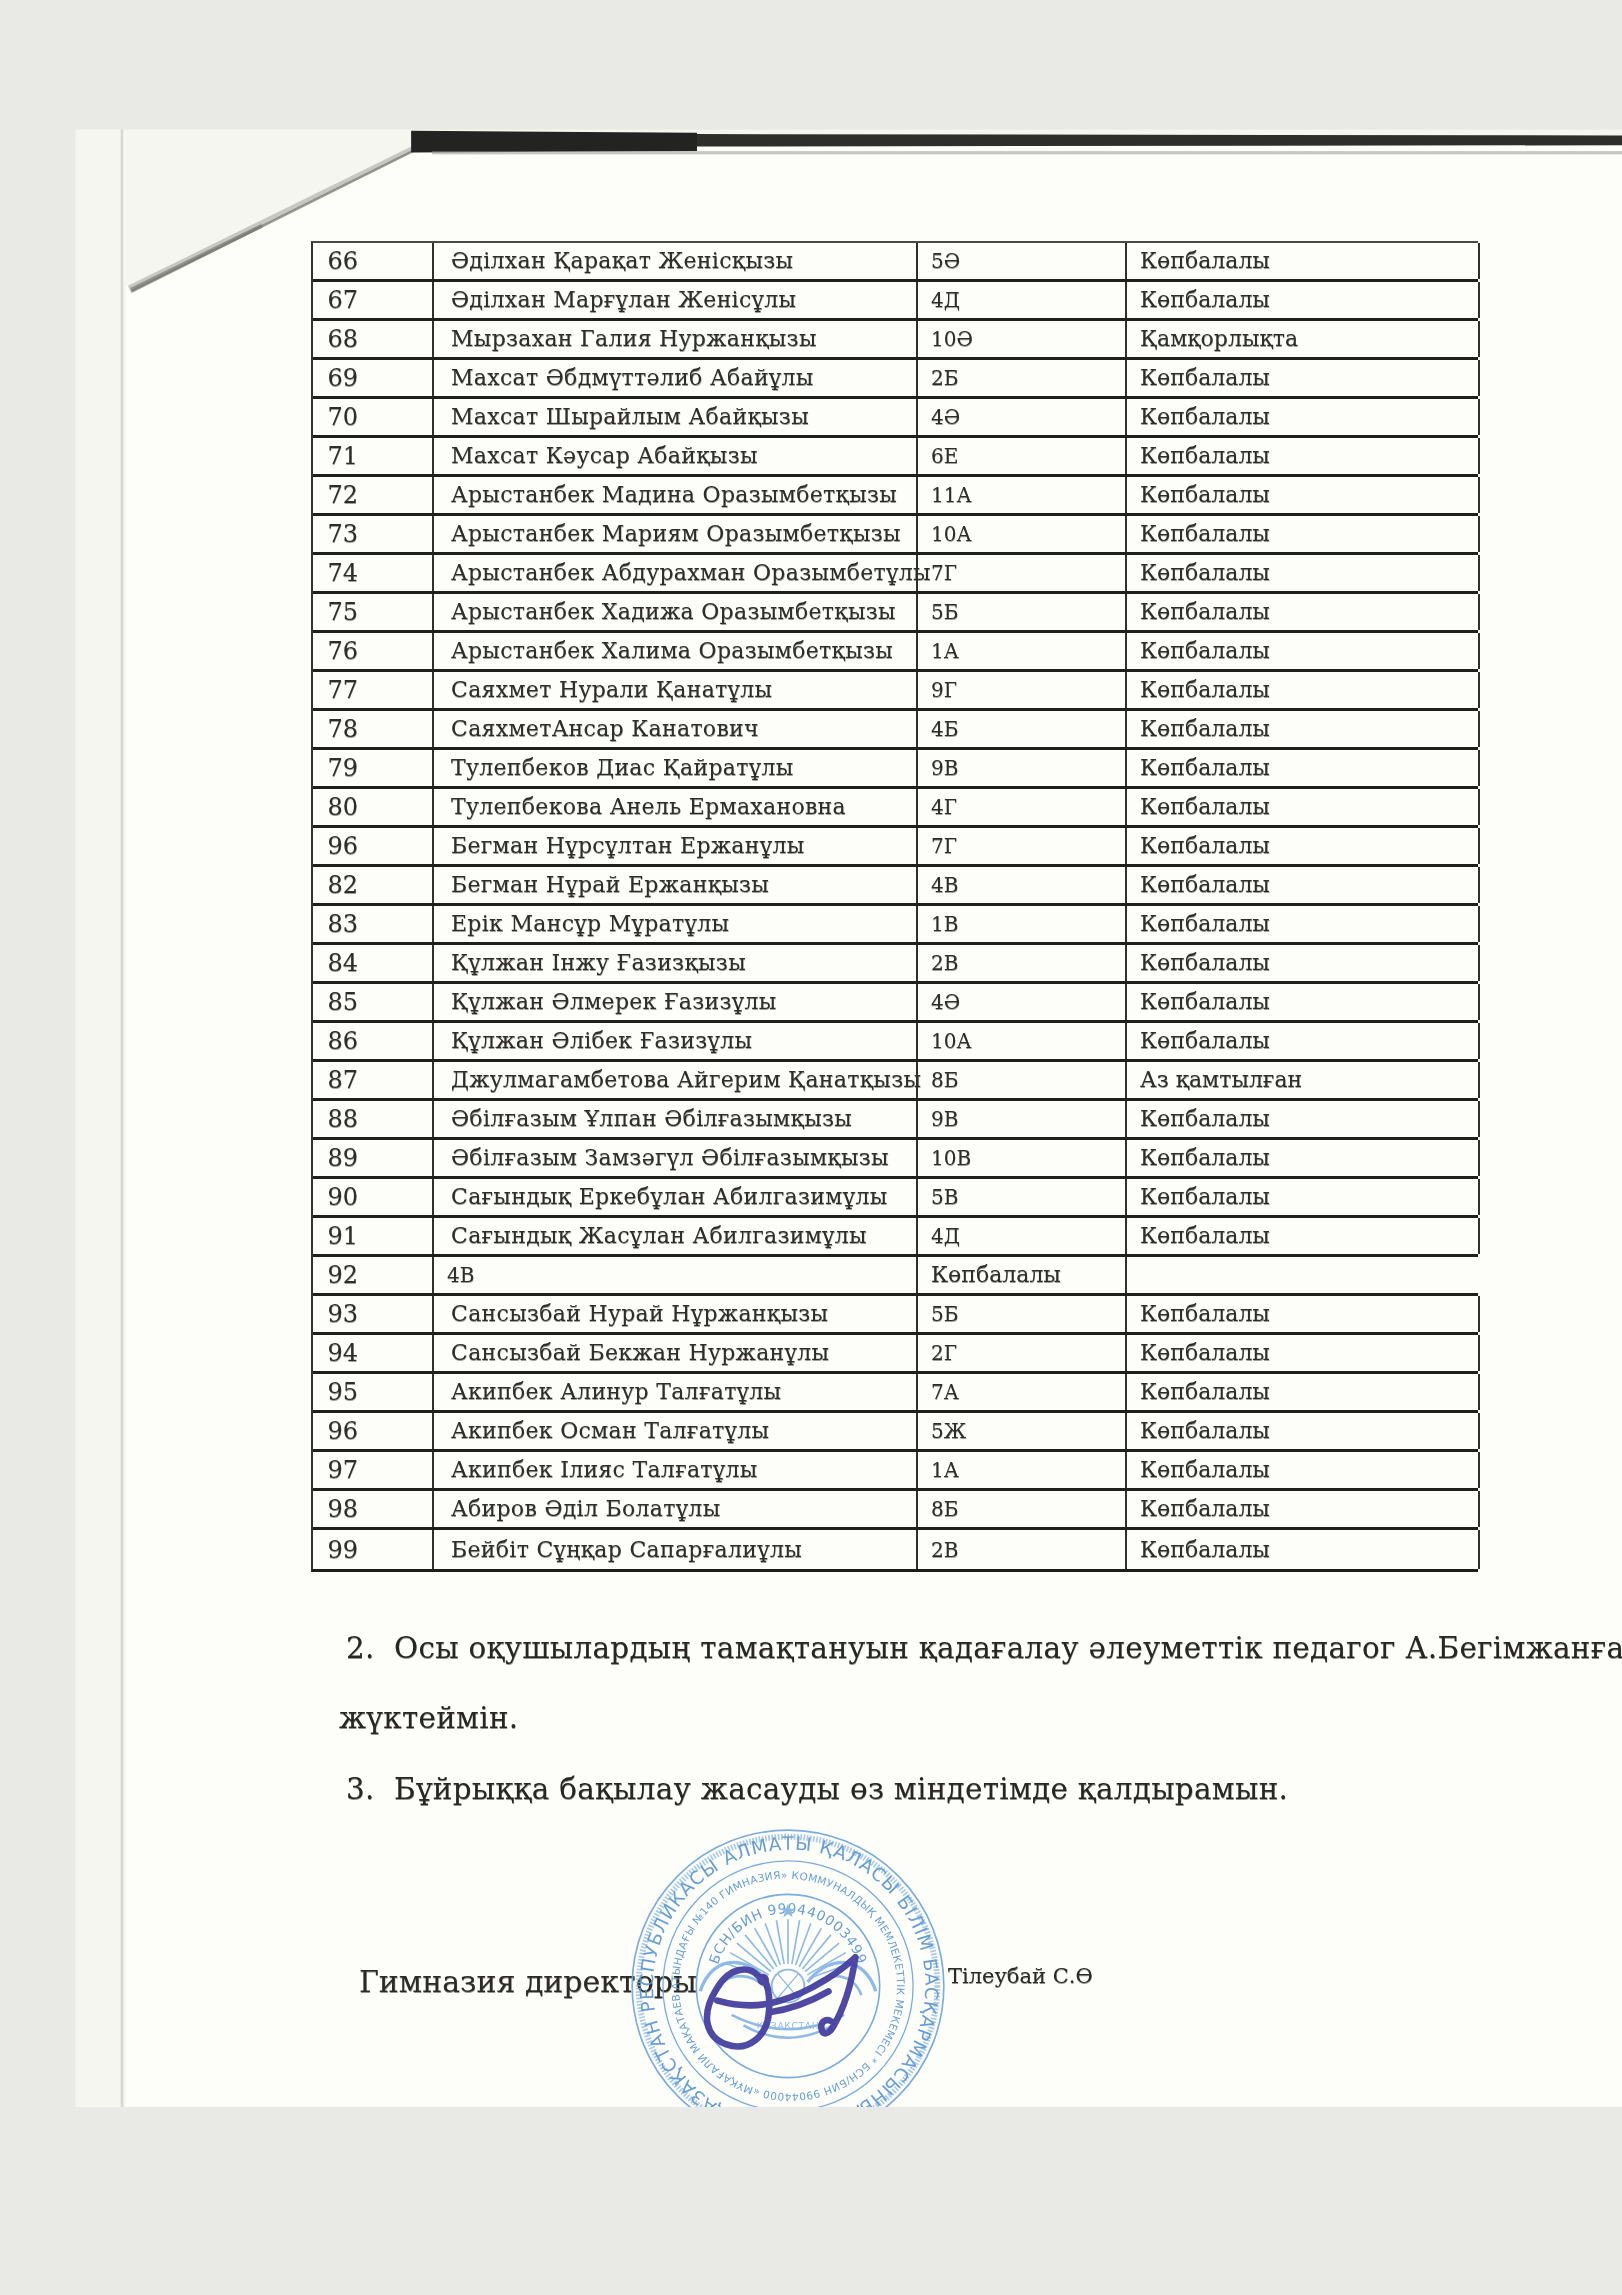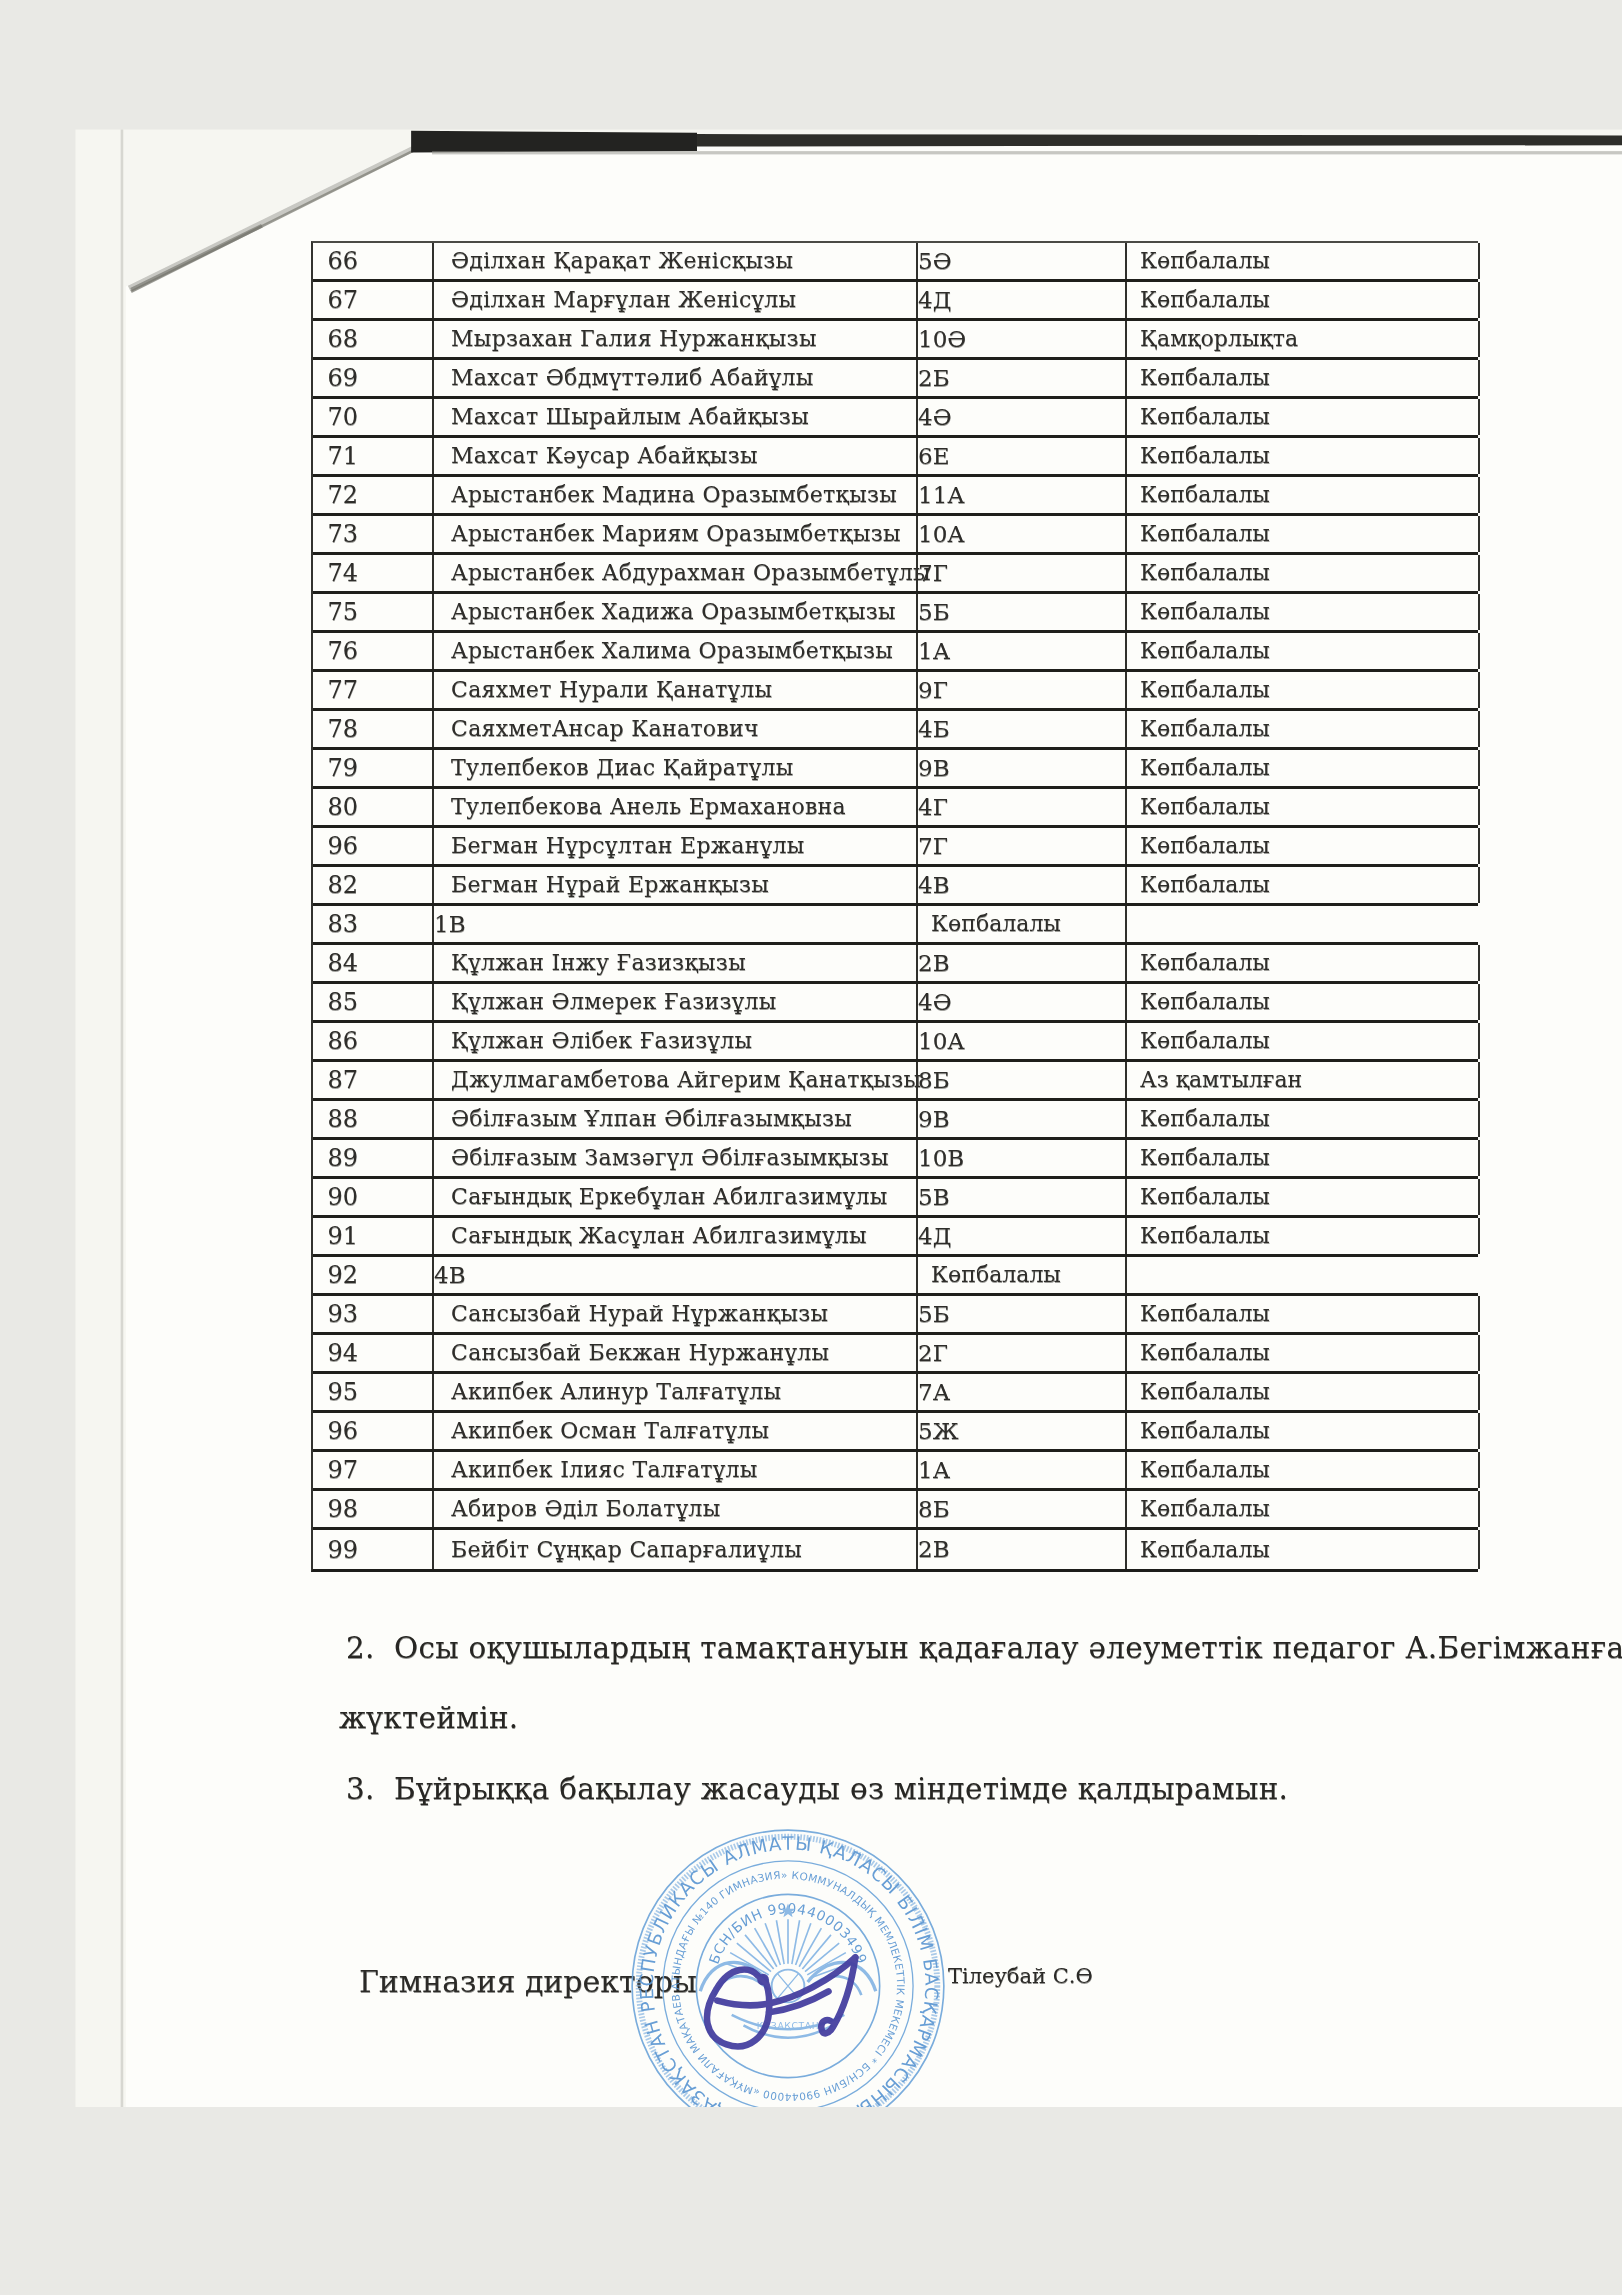--- a/index.html
+++ b/index.html
@@ -11,21 +11,21 @@
   .stud-table{position:absolute;left:311px;top:241px;width:1167px;box-sizing:border-box;
               border-left:2px solid #33332f;border-top:2px solid #4a4a45;border-bottom:3.9px solid #1d1d1a;}
   .trow{display:grid;grid-template-columns:121px 484px 209px 353px;height:39px;
         box-sizing:border-box;border-bottom:3.3px solid #1f1f1b;background:#fdfdfa;}
   .trow:last-child{border-bottom:none;}
   .c{box-sizing:border-box;border-right:2px solid #30302c;display:flex;align-items:center;
      font-size:22px;line-height:1;color:#2e2d2a;text-shadow:0.3px 0.5px 0.5px rgba(45,44,40,.45);
      white-space:nowrap;overflow:visible;}
   .c1{font-size:24px;padding-left:14.4px;}
   .c2{padding-left:17px;letter-spacing:0.3px;}
-  .c3{font-size:23px;}
+  .c3{font-size:20px;padding-left:13px;}
   .c4{padding-left:13px;border-right:2px solid #30302c;}
 
   
   .para{position:absolute;white-space:nowrap;font-size:29.4px;color:#272623;
         text-shadow:0.3px 0.5px 0.6px rgba(42,41,38,.5);letter-spacing:0.3px;}
   .para .num{display:inline-block;width:48px;}
   .p-item2{left:346px;top:1631px;}
   .p-item2b{left:339px;top:1701px;}
   .p-item3{left:346px;top:1772px;}
 
@@ -158,20 +158,21 @@
         <div class="c c4">Көпбалалы</div>
       </div>
       <div class="trow">
         <div class="c c1">82</div>
         <div class="c c2">Бегман Нұрай Ержанқызы</div>
         <div class="c c3">4В</div>
         <div class="c c4">Көпбалалы</div>
       </div>
       <div class="trow">
         <div class="c c1">83</div>
+        <div class="c c2">Ерік Мансұр Мұратұлы</div>
         <div class="c c3">1В</div>
         <div class="c c4">Көпбалалы</div>
       </div>
       <div class="trow">
         <div class="c c1">84</div>
         <div class="c c2">Құлжан Інжу  Ғазизқызы</div>
         <div class="c c3">2В</div>
         <div class="c c4">Көпбалалы</div>
       </div>
       <div class="trow">

